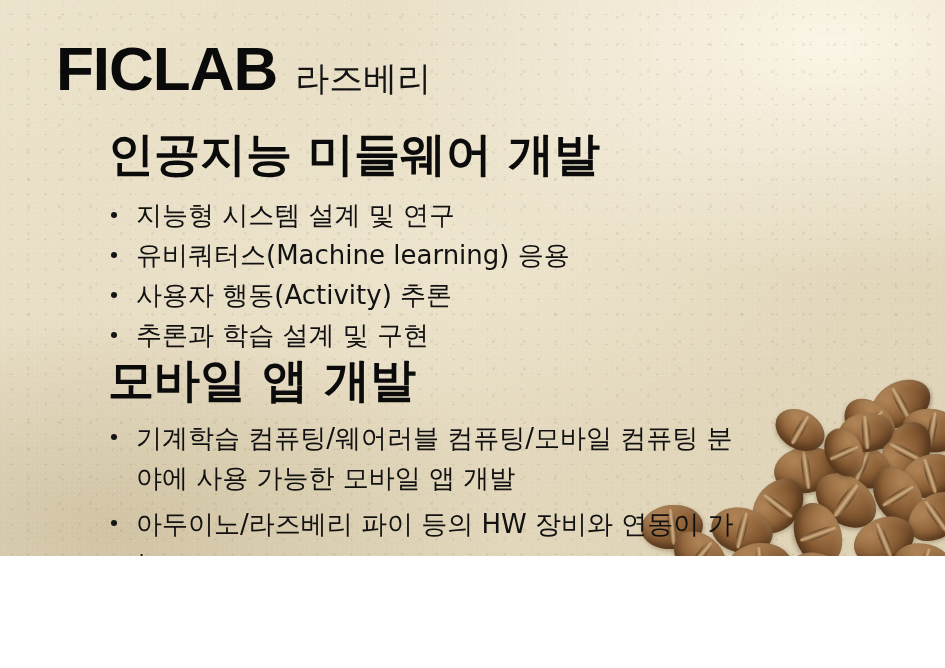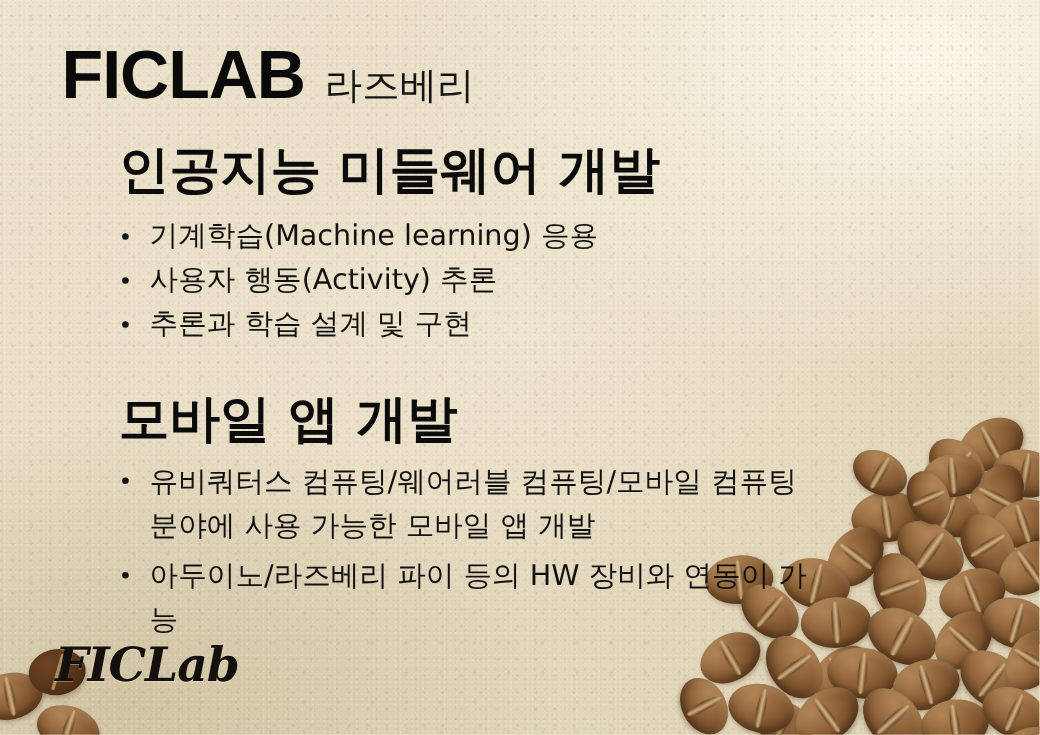--- a/index.html
+++ b/index.html
@@ -5,21 +5,21 @@
 <style>
   * { margin:0; padding:0; box-sizing:border-box; }
   html, body {
     width:945px; height:668px;
     overflow:hidden;
     font-family:"DejaVu Sans", sans-serif;
   }
   
   #slide {
     position:relative;
-    width:945px; height:668px;
+    width:945px; height:556px;
     background-color:#e6dcc2;
     background-image:
       radial-gradient(ellipse 70% 60% at 88% 8%,  rgba(255,250,238,.85) 0%, rgba(255,250,238,0) 70%),
       radial-gradient(ellipse 60% 55% at 12% 95%, rgba(192,176,140,.55) 0%, rgba(192,176,140,0) 70%),
       radial-gradient(ellipse 55% 50% at 50% 45%, rgba(245,237,217,.55) 0%, rgba(245,237,217,0) 75%),
       linear-gradient(145deg, #ece3cc 0%, #e7ddc4 38%, #ded2b4 100%);
     overflow:hidden;
   }
   
   #grain {
@@ -407,29 +407,30 @@
   <div id="content">
 
     <div class="title-row">
       <span class="brand">FICLAB</span>
       <span class="brand-sub">라즈베리</span>
     </div>
 
     <h2 class="h2" id="h2-ai">인공지능 미들웨어 개발</h2>
 
     <ul class="bullets" id="list-ai">
-      <li><span class="dot"></span><span>기계학습(Machine learning) 응용</span></li>
+      <li><span class="dot"></span><span>지능형 시스템 설계 및 연구</span></li>
+      <li><span class="dot"></span><span>유비쿼터스(Machine learning) 응용</span></li>
       <li><span class="dot"></span><span>사용자 행동(Activity) 추론</span></li>
       <li><span class="dot"></span><span>추론과 학습 설계 및 구현</span></li>
     </ul>
 
     <h2 class="h2" id="h2-app">모바일 앱 개발</h2>
 
     <ul class="bullets" id="list-app">
-      <li><span class="dot"></span><span>유비쿼터스 컴퓨팅/웨어러블 컴퓨팅/모바일 컴퓨팅 분야에 사용 가능한 모바일 앱 개발</span></li>
+      <li><span class="dot"></span><span>기계학습 컴퓨팅/웨어러블 컴퓨팅/모바일 컴퓨팅 분야에 사용 가능한 모바일 앱 개발</span></li>
       <li><span class="dot"></span><span>아두이노/라즈베리 파이 등의 HW 장비와 연동이 가능</span></li>
     </ul>
 
   </div>
 
   <div id="logo">
     <div class="bean"></div>
     <div class="wordmark">FICLab</div>
   </div>
 

